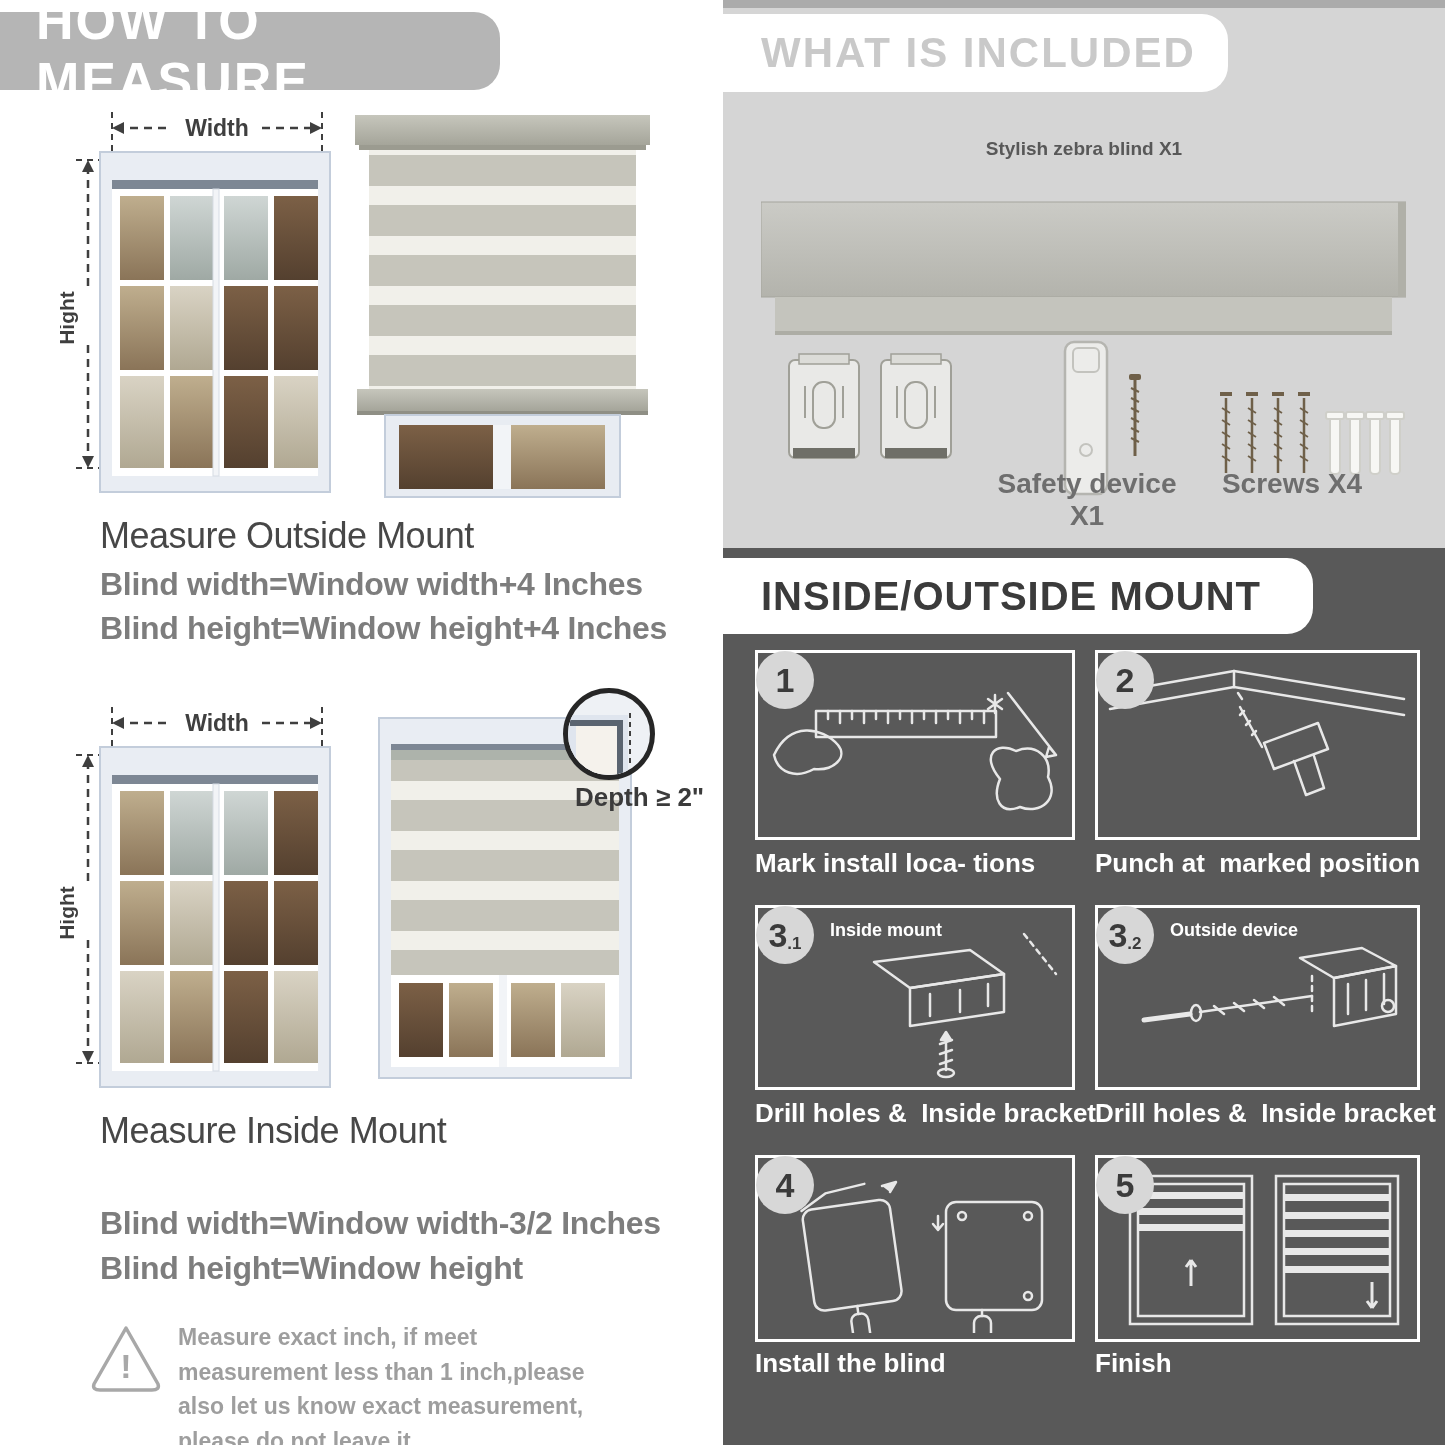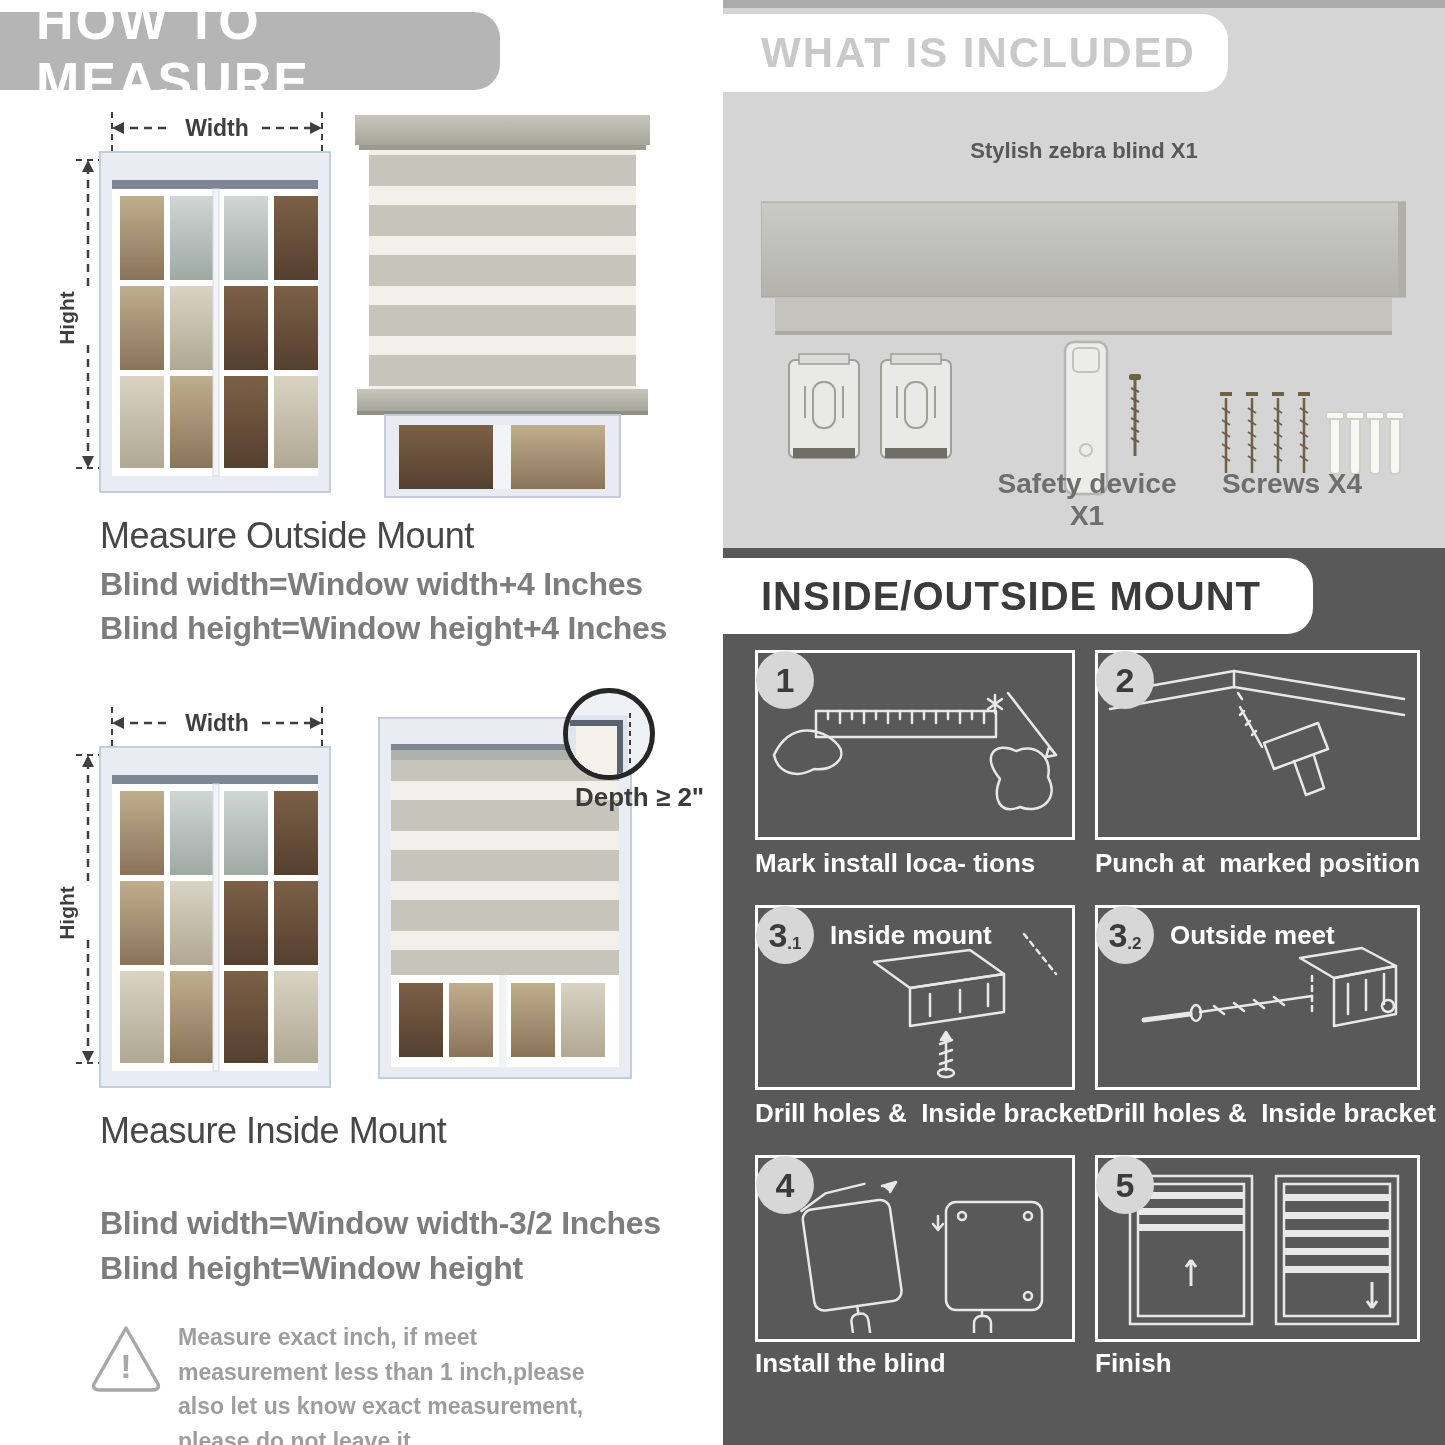--- a/index.html
+++ b/index.html
@@ -16,33 +16,33 @@
   .depth-circle{width:92px;height:92px;border:5px solid #262626;border-radius:50%;
     background:#eef1f5;box-sizing:border-box;overflow:hidden;}
   .depth-label{font-size:26px;font-weight:700;color:#3b3b3b;}
   
   .panel-light{left:723px;top:0;width:722px;height:548px;background:#d5d5d5;}
   .panel-light .topstrip{position:absolute;left:0;top:0;width:100%;height:8px;background:#ababab;}
   .banner-white-light{position:absolute;left:0;top:14px;width:505px;height:78px;background:#ffffff;
     border-radius:0 26px 26px 0;display:flex;align-items:center;padding-left:38px;
     color:#c9c9c9;font-size:42px;font-weight:700;letter-spacing:2px;box-sizing:border-box;}
   .product-title{position:absolute;left:0;top:138px;width:100%;text-align:center;
-    font-size:22px;font-weight:700;color:#585858;}
+    font-size:19px;font-weight:700;color:#585858;}
   .part-label{position:absolute;top:468px;font-size:28px;font-weight:700;color:#6e6e6e;text-align:center;}
   
   .panel-dark{left:723px;top:548px;width:722px;height:999px;background:#595959;}
   .banner-white-dark{position:absolute;left:0;top:10px;width:590px;height:76px;background:#ffffff;
     border-radius:0 26px 26px 0;display:flex;align-items:center;padding-left:38px;
     color:#3b3b3b;font-size:40px;font-weight:700;letter-spacing:1px;box-sizing:border-box;}
   .step-box{position:absolute;border:3px solid #ffffff;box-sizing:border-box;}
   .step-badge{position:absolute;left:-2px;top:-2px;width:58px;height:58px;border-radius:50%;
     background:#d7d7d7;color:#3b3b3b;display:flex;align-items:center;justify-content:center;}
   .step-badge .n{font-size:34px;font-weight:700;}
   .step-badge .s{font-size:17px;font-weight:700;align-self:flex-end;padding-bottom:10px;}
-  .step-title{position:absolute;left:72px;top:12px;font-size:26px;font-weight:700;color:#ffffff;}
+  .step-title{position:absolute;left:72px;top:12px;font-size:18px;font-weight:700;color:#ffffff;}
   .step-caption{position:absolute;font-size:26px;font-weight:700;color:#ffffff;white-space:pre-wrap;}
   .step-art{position:absolute;left:6px;top:6px;right:6px;bottom:6px;}
   svg{display:block;}
   svg text{font-family:"Liberation Sans",sans-serif;}
 </style>
 </head>
 <body>
 
 <div id="page">
 
@@ -355,21 +355,21 @@
           <path d="M110 92 l10 8 M130 89 l10 8 M150 86 l10 8 M170 83 l10 8"></path>
           <ellipse cx="92" cy="99" rx="5" ry="8"></ellipse>
           <line x1="40" y1="106" x2="86" y2="100" stroke-width="5"></line>
           <line x1="208" y1="62" x2="208" y2="100" stroke-dasharray="5 5"></line>
         </g>
       </svg>
       <div class="step-badge">
         <span class="n">3</span>
           <span class="s">.2</span>
       </div>
-      <div class="step-title">Outside meet</div>
+      <div class="step-title">Outside device</div>
     </div>
     <div class="step-caption" style="left:372px;top:550px">Drill holes &amp;  Inside bracket</div>
 
     <div class="step-box" style="left:32px;top:607px;width:320px;height:187px">
       <svg class="step-art" width="302" height="169" viewBox="0 0 302 169">
         <g fill="none" stroke="#e8e8e8" stroke-width="2.5" stroke-linecap="round" stroke-linejoin="round">
           <g transform="rotate(-8 90 90)">
             <rect x="44" y="40" width="88" height="102" rx="10"></rect>
             <path d="M44 40 l26 -14 l40 -4"></path>
             <rect x="78" y="150" width="17" height="34" rx="7"></rect>

